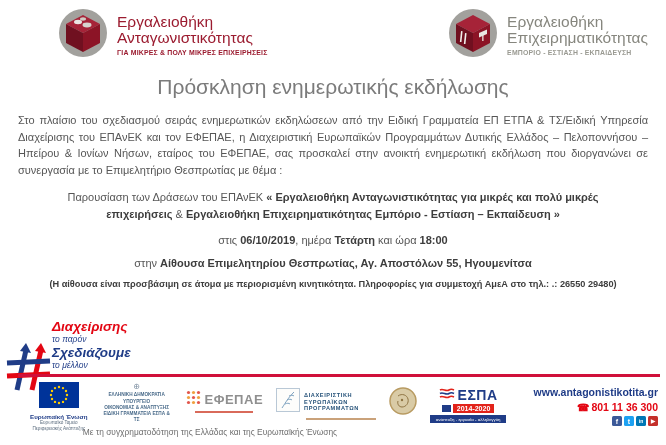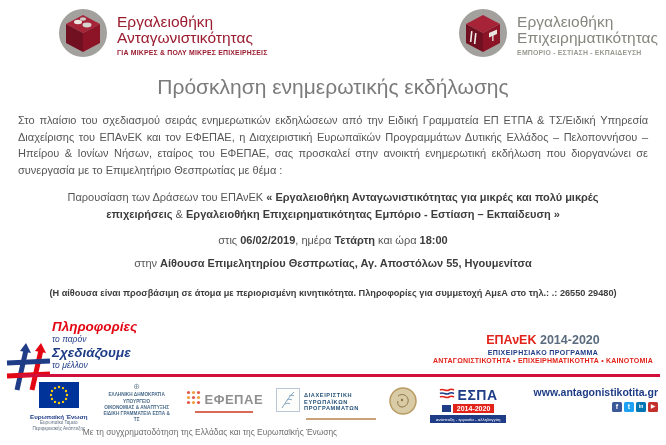--- a/index.html
+++ b/index.html
@@ -1,35 +1,35 @@
 <!DOCTYPE html>
 <html><head>
 <meta charset="utf-8">
 <style>
   html,body{margin:0;padding:0;background:#fff;}
   body{width:666px;height:445px;overflow:hidden;font-family:"Liberation Sans",sans-serif;}
   .page{position:relative;width:666px;height:445px;background:#fff;overflow:hidden;}
 
   
-  .logos{display:flex;justify-content:space-between;align-items:flex-start;padding:8px 8px 0 58px;}
+  .logos{display:flex;justify-content:space-between;align-items:flex-start;padding:8px 18px 0 58px;}
   .logo{display:flex;align-items:center;gap:9px;}
   .logo-text{line-height:1.04;}
   .lt-left .l1,.lt-left .l2{font-size:15.5px;color:#9b1b2f;}
   .lt-left .sub{font-size:6.9px;font-weight:bold;color:#9b1b2f;margin-top:3px;letter-spacing:.2px;}
   .lt-right .l1,.lt-right .l2{font-size:15.5px;color:#86867e;}
   .lt-right .sub{font-size:6.9px;font-weight:bold;color:#9a9a92;margin-top:3px;letter-spacing:.2px;}
 
   
   .title{margin:13px 0 0;text-align:center;font-size:21px;color:#7b7b7b;font-weight:normal;}
   .intro{margin:13px 18px 0;font-size:11px;color:#565656;text-align:justify;line-height:1.5;}
   .presentation{margin:11px 52px 0;text-align:center;font-size:11px;color:#565656;line-height:1.55;}
   .presentation b{color:#3d3d3d;}
   .line-c{margin:11px 0 0;text-align:center;font-size:11px;color:#565656;}
   .line-c b{color:#3d3d3d;}
-  .access{margin:19px 0 0;text-align:center;font-size:9.2px;font-weight:bold;color:#3d3d3d;}
+  .access{margin:10px 0 0;text-align:center;font-size:9.2px;font-weight:bold;color:#3d3d3d;}
   .closing{margin:12px 27px 0;font-size:10.6px;color:#565656;line-height:1.5;text-align:left;}
 
   
   .footer{position:absolute;left:0;top:318px;width:666px;height:127px;}
   .campaign{position:absolute;left:52px;top:2px;font-style:italic;line-height:1.05;}
   .campaign .c1{font-size:13.5px;font-weight:bold;color:#e30613;}
   .campaign .c2{font-size:8.5px;color:#1f3c87;margin:1px 0 2px;}
   .campaign .c3{font-size:13.5px;font-weight:bold;color:#1f3c87;}
   .campaign .c4{font-size:8.5px;color:#1f3c87;margin-top:1px;}
   .hashtag{position:absolute;left:5px;top:24px;}
@@ -122,31 +122,31 @@
       </div>
     </div>
   </div>
 
   <h1 class="title">Πρόσκληση ενημερωτικής εκδήλωσης</h1>
 
   <p class="intro">Στο πλαίσιο του σχεδιασμού σειράς ενημερωτικών εκδηλώσεων από την Ειδική Γραμματεία ΕΠ ΕΤΠΑ &amp; ΤΣ/Ειδική Υπηρεσία Διαχείρισης του ΕΠΑνΕΚ και τον ΕΦΕΠΑΕ, η Διαχειριστική Ευρωπαϊκών Προγραμμάτων Δυτικής Ελλάδος – Πελοποννήσου – Ηπείρου &amp; Ιονίων Νήσων, εταίρος του ΕΦΕΠΑΕ, σας προσκαλεί στην ανοικτή ενημερωτική εκδήλωση που διοργανώνει σε συνεργασία με το Επιμελητήριο Θεσπρωτίας με θέμα :</p>
 
   <p class="presentation"><span>Παρουσίαση των Δράσεων του ΕΠΑνΕΚ </span><b>« Εργαλειοθήκη Ανταγωνιστικότητας για μικρές και πολύ μικρές επιχειρήσεις</b><span> &amp; </span><b>Εργαλειοθήκη Επιχειρηματικότητας Εμπόριο - Εστίαση – Εκπαίδευση »</b></p>
 
-  <p class="line-c"><span>στις </span><b>06/02/2019</b><span>, ημέρα </span><b>Τετάρτη</b><span> και ώρα </span><b>18:00</b></p>
+  <p class="line-c"><span>στις </span><b>06/10/2019</b><span>, ημέρα </span><b>Τετάρτη</b><span> και ώρα </span><b>18:00</b></p>
 
   <p class="line-c"><span>στην </span><b>Αίθουσα Επιμελητηρίου Θεσπρωτίας, Αγ. Αποστόλων 55, Ηγουμενίτσα</b></p>
 
   <p class="access">(Η αίθουσα είναι προσβάσιμη σε άτομα με περιορισμένη κινητικότητα. Πληροφορίες για συμμετοχή ΑμεΑ στο τηλ.: .: 26550 29480)</p>
 
 
   <div class="footer">
 
     <div class="campaign">
-      <div class="c1">Πληροφορίες</div>
+      <div class="c1">Διαχείρισης</div>
       <div class="c2">το παρόν</div>
       <div class="c3">Σχεδιάζουμε</div>
       <div class="c4">το μέλλον</div>
     </div>
 
     <span class="hashtag">
       <svg width="46" height="52" viewBox="0 0 46 52">
         <defs>
           <marker id="ab" markerWidth="6" markerHeight="6" refX="3" refY="1.5" orient="auto">
             <polygon points="0,4 3,0 6,4" fill="#1f3c87"></polygon>
@@ -157,25 +157,20 @@
         </defs>
         <line x1="12" y1="48" x2="21" y2="8" stroke="#1f3c87" stroke-width="5"></line>
         <polygon points="15,9 21,1 26,11" fill="#1f3c87"></polygon>
         <line x1="27" y1="48" x2="36" y2="8" stroke="#e30613" stroke-width="5"></line>
         <polygon points="30,9 36,1 41,11" fill="#e30613"></polygon>
         <line x1="2" y1="21" x2="45" y2="19" stroke="#1f3c87" stroke-width="5"></line>
         <line x1="2" y1="34" x2="45" y2="32" stroke="#e30613" stroke-width="5"></line>
       </svg>
     </span>
 
-    <div class="epanek">
-      <div class="e1"><span class="nm">ΕΠΑνΕΚ</span><span class="yr"> 2014-2020</span></div>
-      <div class="e2">ΕΠΙΧΕΙΡΗΣΙΑΚΟ ΠΡΟΓΡΑΜΜΑ</div>
-      <div class="e3">ΑΝΤΑΓΩΝΙΣΤΙΚΟΤΗΤΑ • ΕΠΙΧΕΙΡΗΜΑΤΙΚΟΤΗΤΑ • ΚΑΙΝΟΤΟΜΙΑ</div>
-    </div>
 
     <div class="redline"></div>
 
     <div class="logo-strip">
 
       <div class="strip-item">
         <span>
           <svg width="40" height="26" viewBox="0 0 40 26">
             <rect width="40" height="26" fill="#003399"></rect>
             <g fill="#ffcc00">
@@ -269,20 +264,21 @@
           <span class="espa-flag"></span>
           <span class="espa-years">2014-2020</span>
         </div>
         <div class="espa-bar">ανάπτυξη - εργασία - αλληλεγγύη</div>
       </div>
 
     </div>
 
     <div class="contact">
       <a href="#" class="website">www.antagonistikotita.gr</a>
+      <div class="phone-row"><span class="ph-ic">☎</span><span>801 11 36 300</span></div>
       <div class="social">
         <span class="s-ic s-fb">f</span>
         <span class="s-ic s-tw">t</span>
         <span class="s-ic s-li">in</span>
         <span class="s-ic s-yt">▶</span>
       </div>
     </div>
 
     <div class="cofinance">Με τη συγχρηματοδότηση της Ελλάδας και της Ευρωπαϊκής Ένωσης</div>
 

